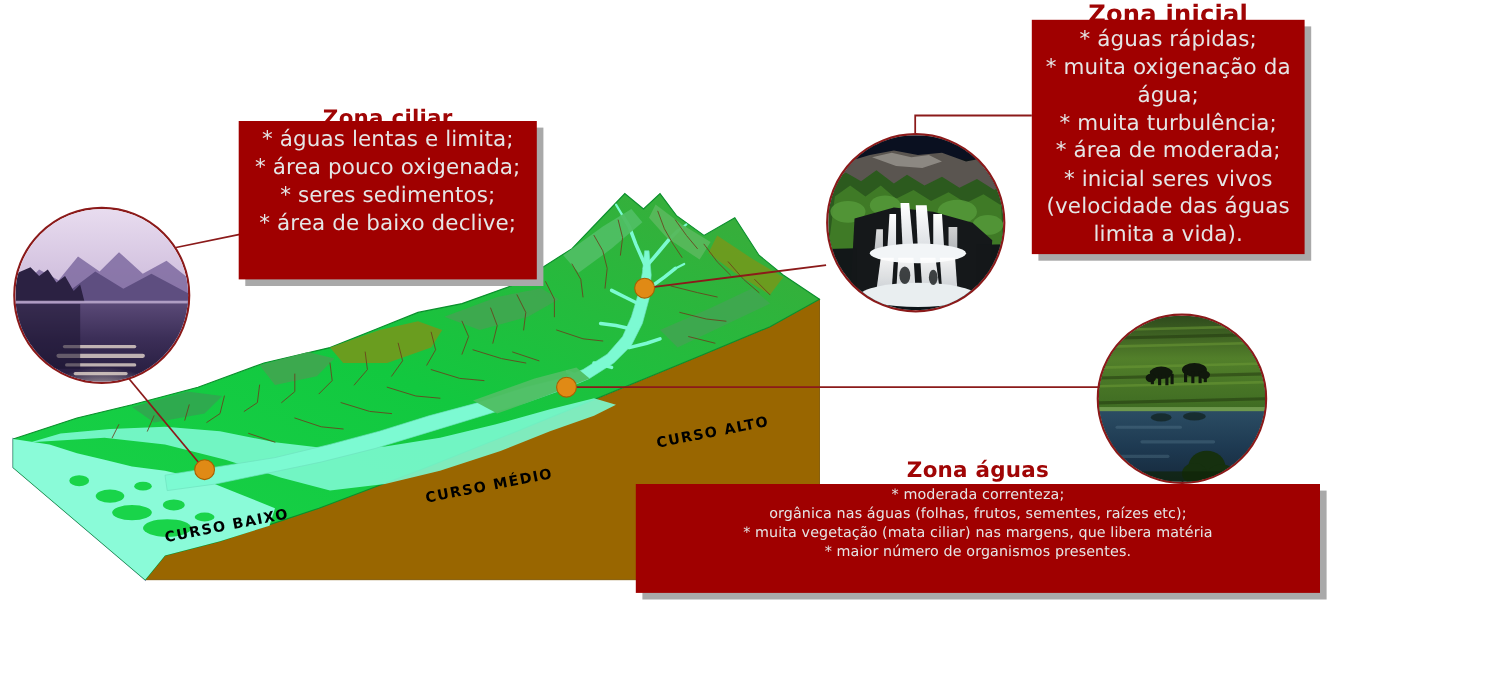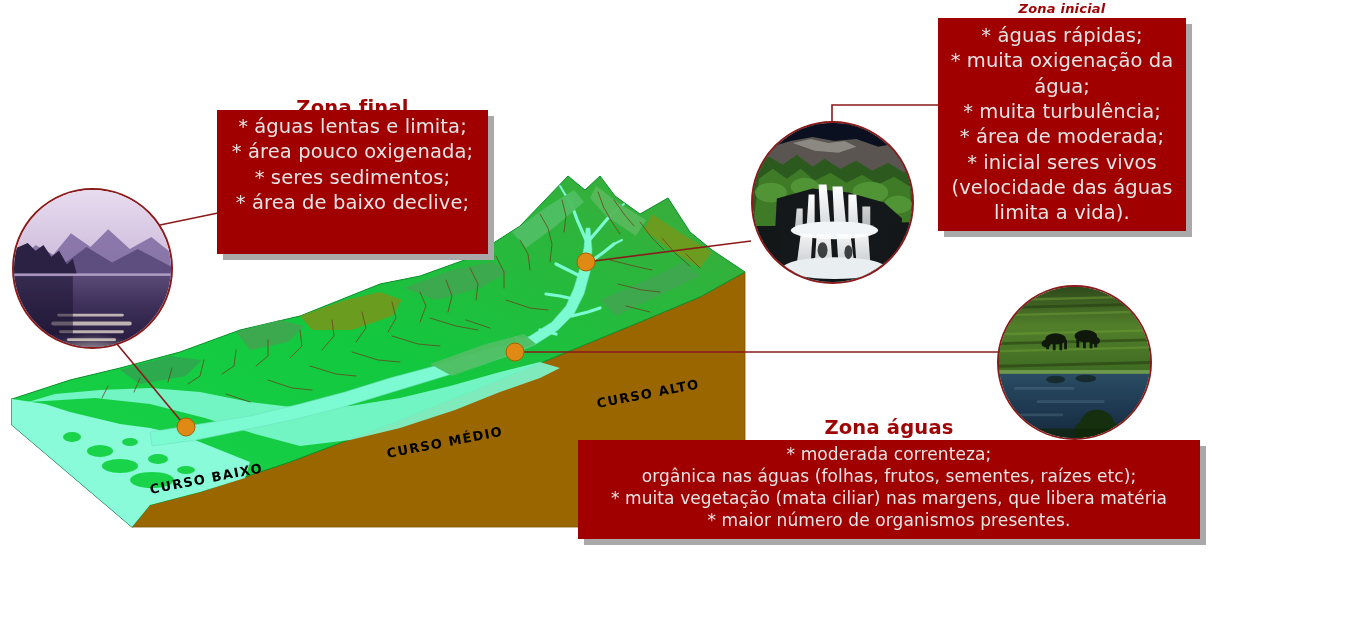--- a/index.html
+++ b/index.html
@@ -34,24 +34,24 @@
     position:absolute;
     color:#A00505;
     font-weight:bold;
     text-align:center;
     white-space:nowrap;
     letter-spacing:.2px;
   }
 
   
   #box-inicial{left:938px;top:18px;width:248px;height:213px;font-size:19.5px;padding-top:5px;}
-  #title-inicial{left:938px;top:1px;width:248px;font-size:13px;font-style:italic;}
+  #title-inicial{left:938px;top:1px;width:248px;font-size:22px;}
   #box-final{left:217px;top:110px;width:271px;height:144px;font-size:19.5px;padding-top:4px;}
   #title-final{left:217px;top:96px;width:271px;font-size:19.5px;}
-  #box-media{left:578px;top:440px;width:622px;height:99px;font-size:17px;padding-top:3px;}
+  #box-media{left:578px;top:440px;width:622px;height:99px;font-size:13px;padding-top:3px;}
   #title-media{left:578px;top:416px;width:622px;font-size:19.5px;}
 
   
   .photo{
     position:absolute;
     border-radius:50%;
     border:2px solid #8B1A1A;
     overflow:hidden;
     box-sizing:border-box;
   }
@@ -390,21 +390,21 @@
     <span class="line">* águas rápidas;</span>
     <span class="line">* muita oxigenação da</span>
     <span class="line">água;</span>
     <span class="line">* muita turbulência;</span>
     <span class="line">* área de moderada;</span>
     <span class="line">* inicial seres vivos</span>
     <span class="line">(velocidade das águas</span>
     <span class="line">limita a vida).</span>
   </div>
 
-  <div class="box-title" id="title-final">Zona final</div>
+  <div class="box-title" id="title-final">Zona ciliar</div>
   <div class="info-box" id="box-final">
     <span class="line">* águas lentas e limita;</span>
     <span class="line">* área pouco oxigenada;</span>
     <span class="line">* seres sedimentos;</span>
     <span class="line">* área de baixo declive;</span>
   </div>
 
   <div class="box-title" id="title-media">Zona águas</div>
   <div class="info-box" id="box-media">
     <span class="line">* moderada correnteza;</span>

